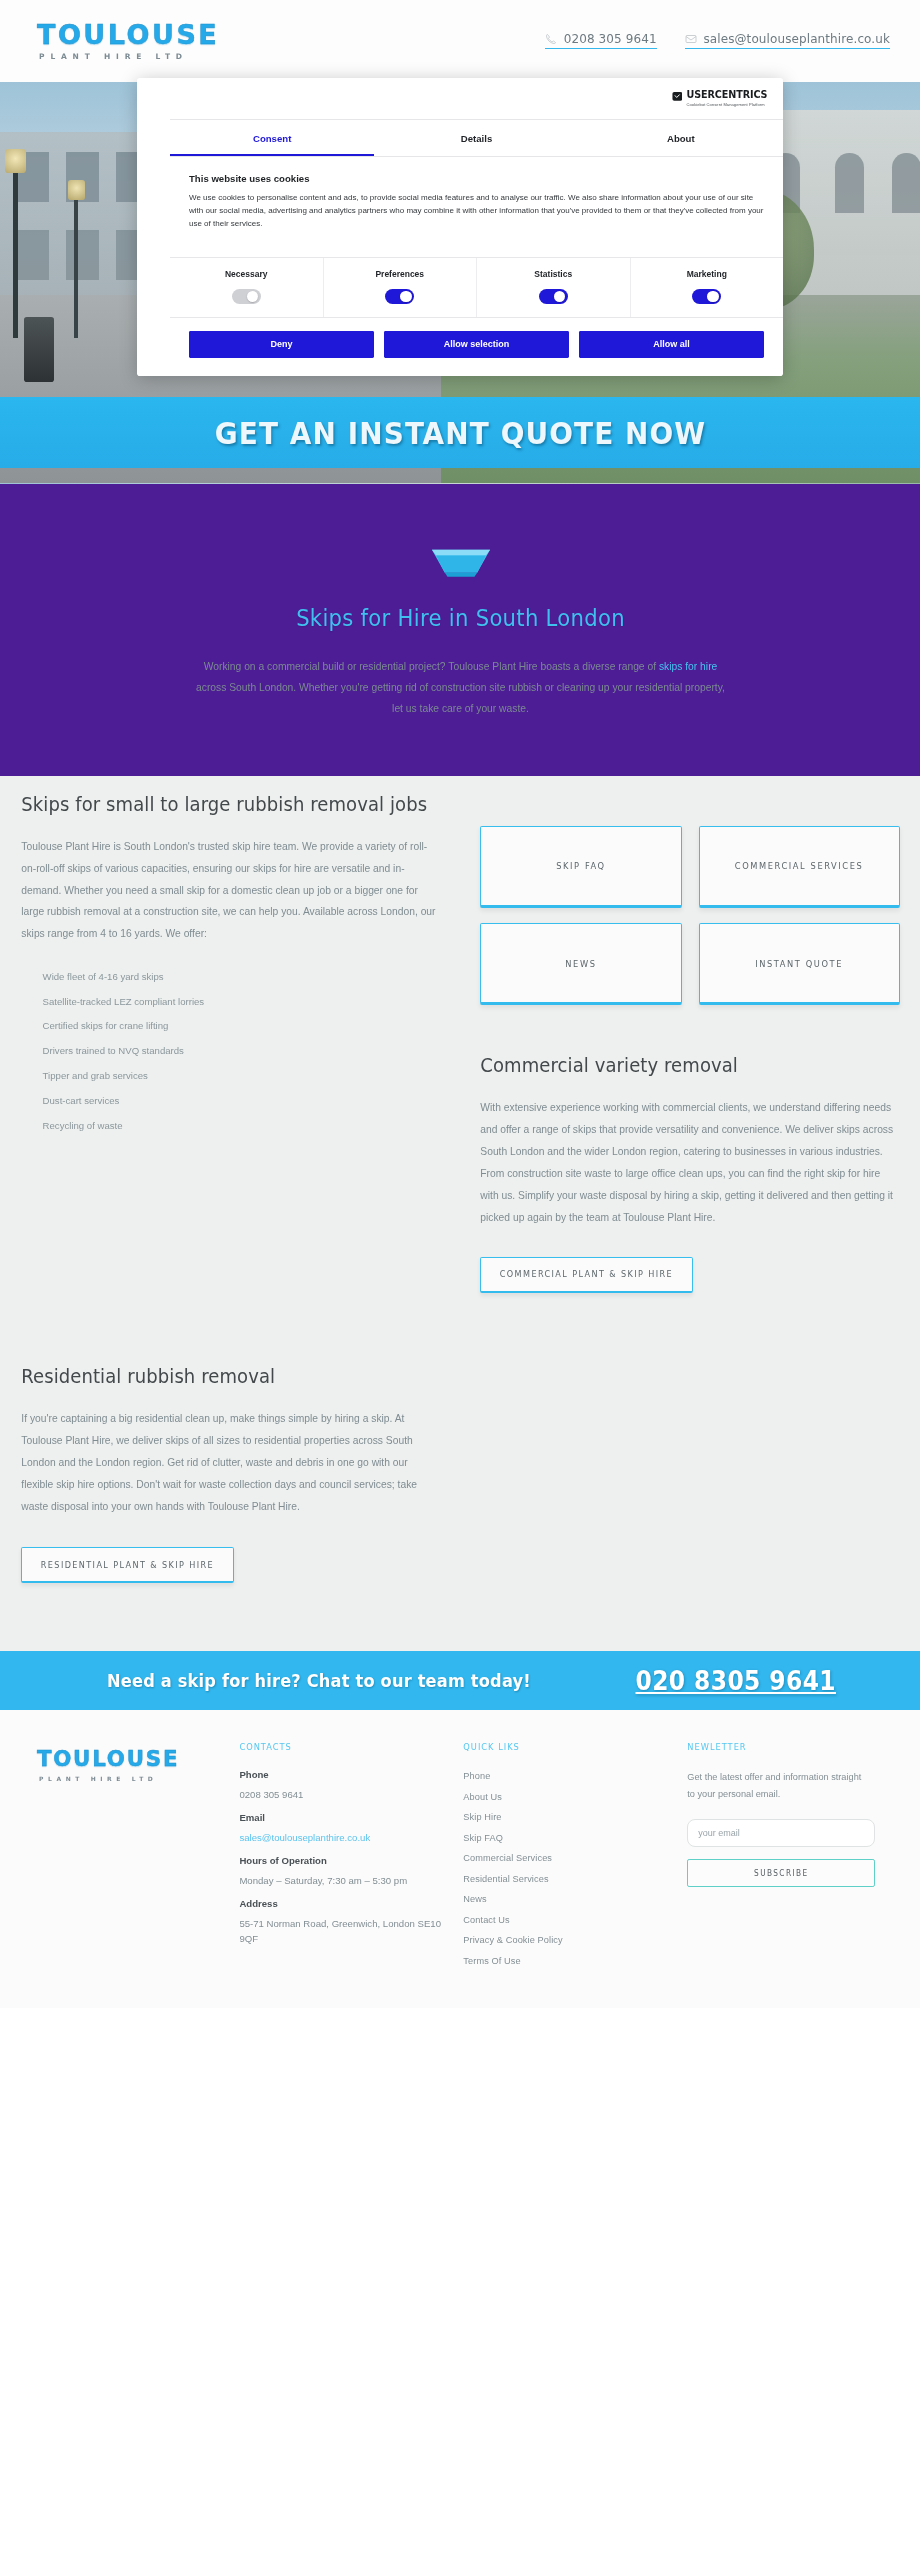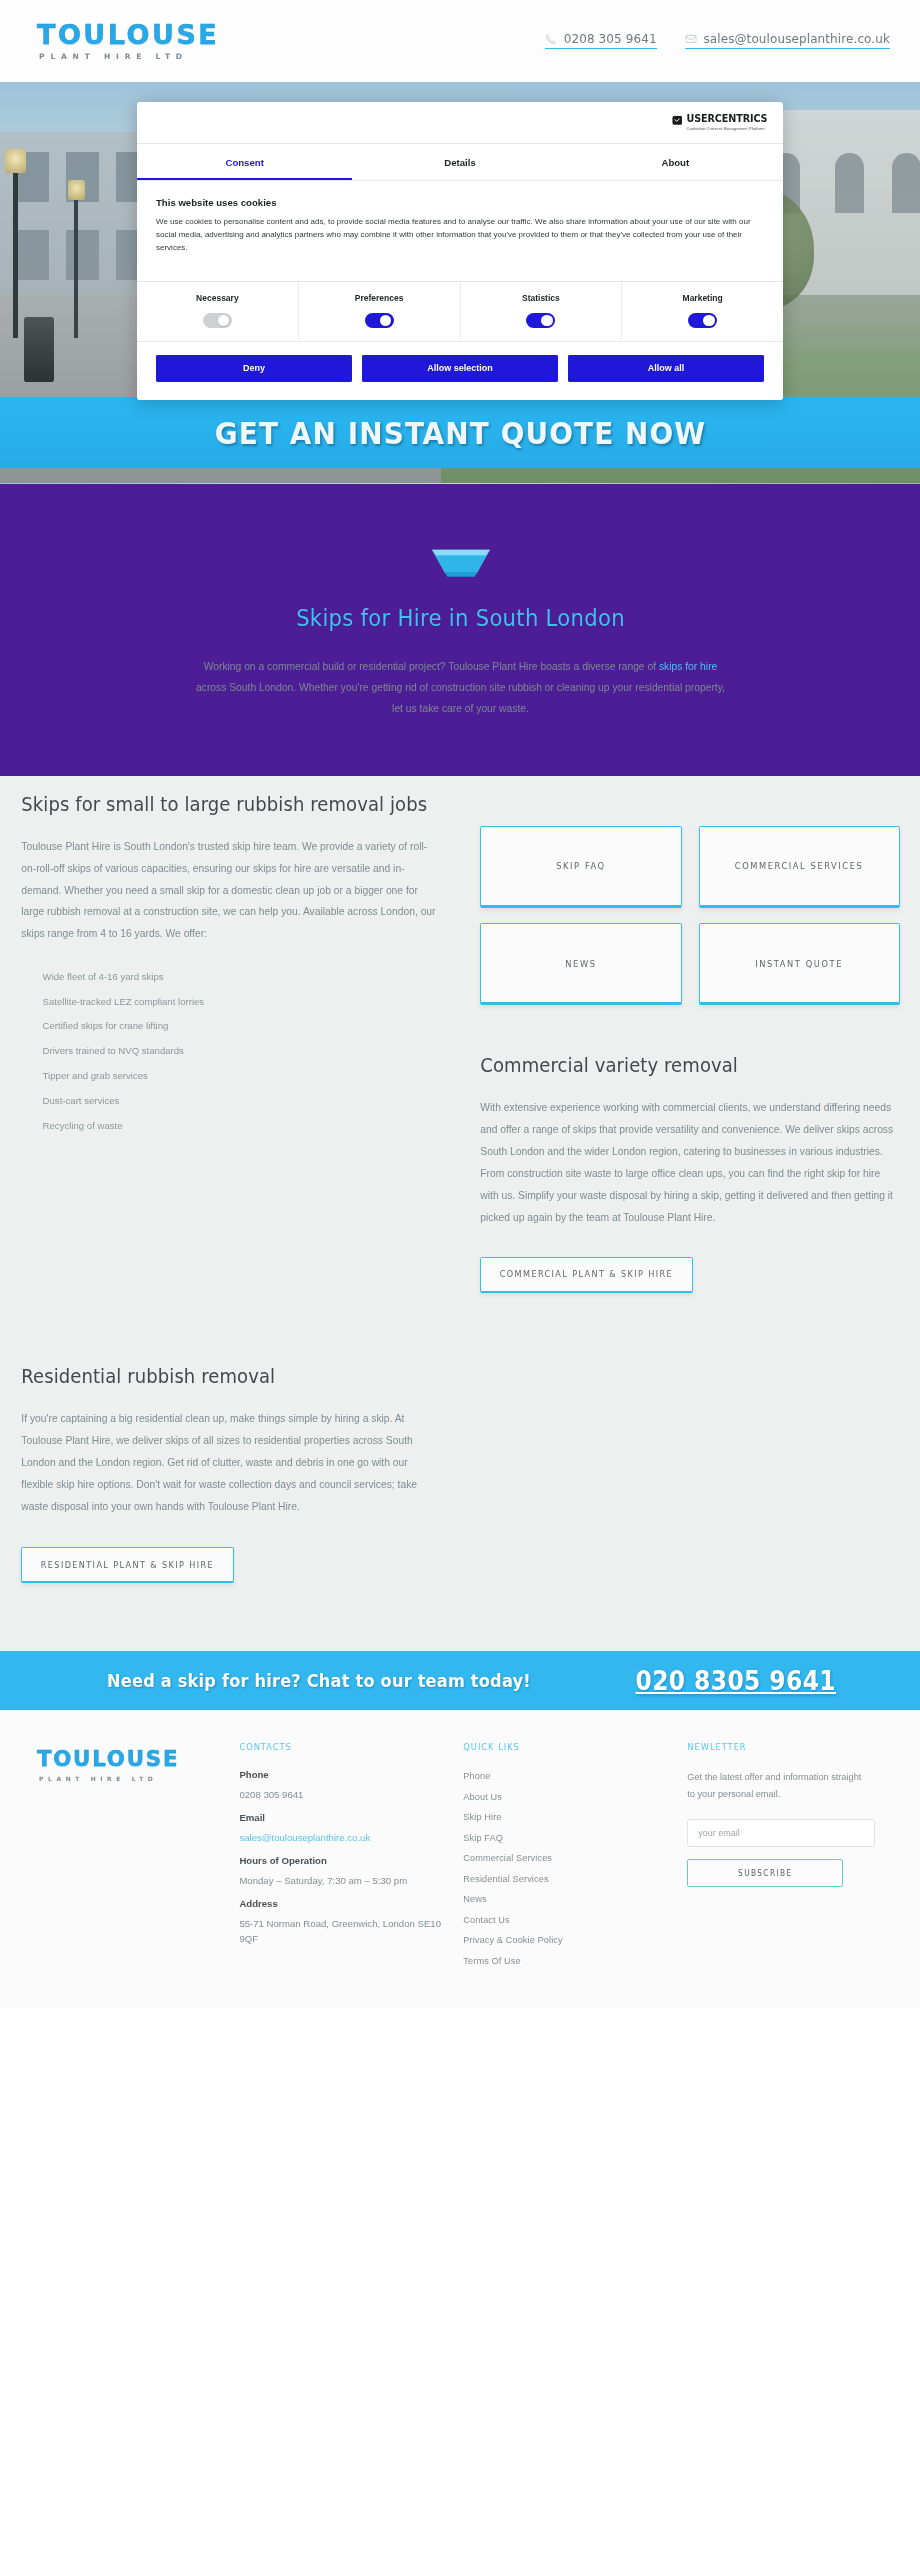--- a/index.html
+++ b/index.html
@@ -320,33 +320,33 @@
     font-size: 9.2px;
     line-height: 1.85;
     color: #838f95;
     margin-bottom: 15.6px;
     max-width: 181px;
   }
   .news-input {
     width: 188px;
     height: 28.4px;
     border: 0.7px solid #e0e3e3;
-    border-radius: 3px;
+    border-radius: 8px;
     background: #fff;
     padding: 0 10px;
     font-family: "Liberation Sans", sans-serif;
     font-size: 9px;
     color: #9aa4a9;
     outline: none;
     margin-bottom: 11.4px;
     display: block;
   }
   .news-input::placeholder { color: #9aa4a9; }
   .subscribe-btn {
-    width: 156px;
+    width: 188px;
     height: 28.4px;
     background: #fcfcfc;
     border: 0.7px solid #5ed0c8;
     border-radius: 2.1px;
     font-family: "DejaVu Sans Condensed", "DejaVu Sans", sans-serif;
     font-size: 8.2px;
     letter-spacing: 1.4px;
     color: #555d62;
     cursor: pointer;
     display: block;
@@ -354,29 +354,30 @@
 
   
   .overlay-shade {
     position: absolute;
     top: 0; left: 0; right: 0; bottom: 0;
     z-index: 40;
     pointer-events: none;
   }
   .cookie-dialog {
     position: absolute;
-    top: 102px;
+    top: 78px;
     left: 137px;
     width: 646px;
     background: #ffffff;
     border-radius: 2.8px;
     box-shadow: 0 2.8px 18.5px rgba(0,0,0,.22);
     z-index: 50;
     font-family: "Liberation Sans", sans-serif;
     overflow: hidden;
+    padding-left: 33px;
   }
   .cd-brandbar {
     height: 41px;
     display: flex;
     align-items: center;
     justify-content: flex-end;
     padding: 0 15.6px;
   }
   .uc-logo { display: flex; align-items: flex-start; gap: 4.3px; }
   .uc-mark { width: 10.7px; height: 10.7px; margin-top: 0.7px; }

